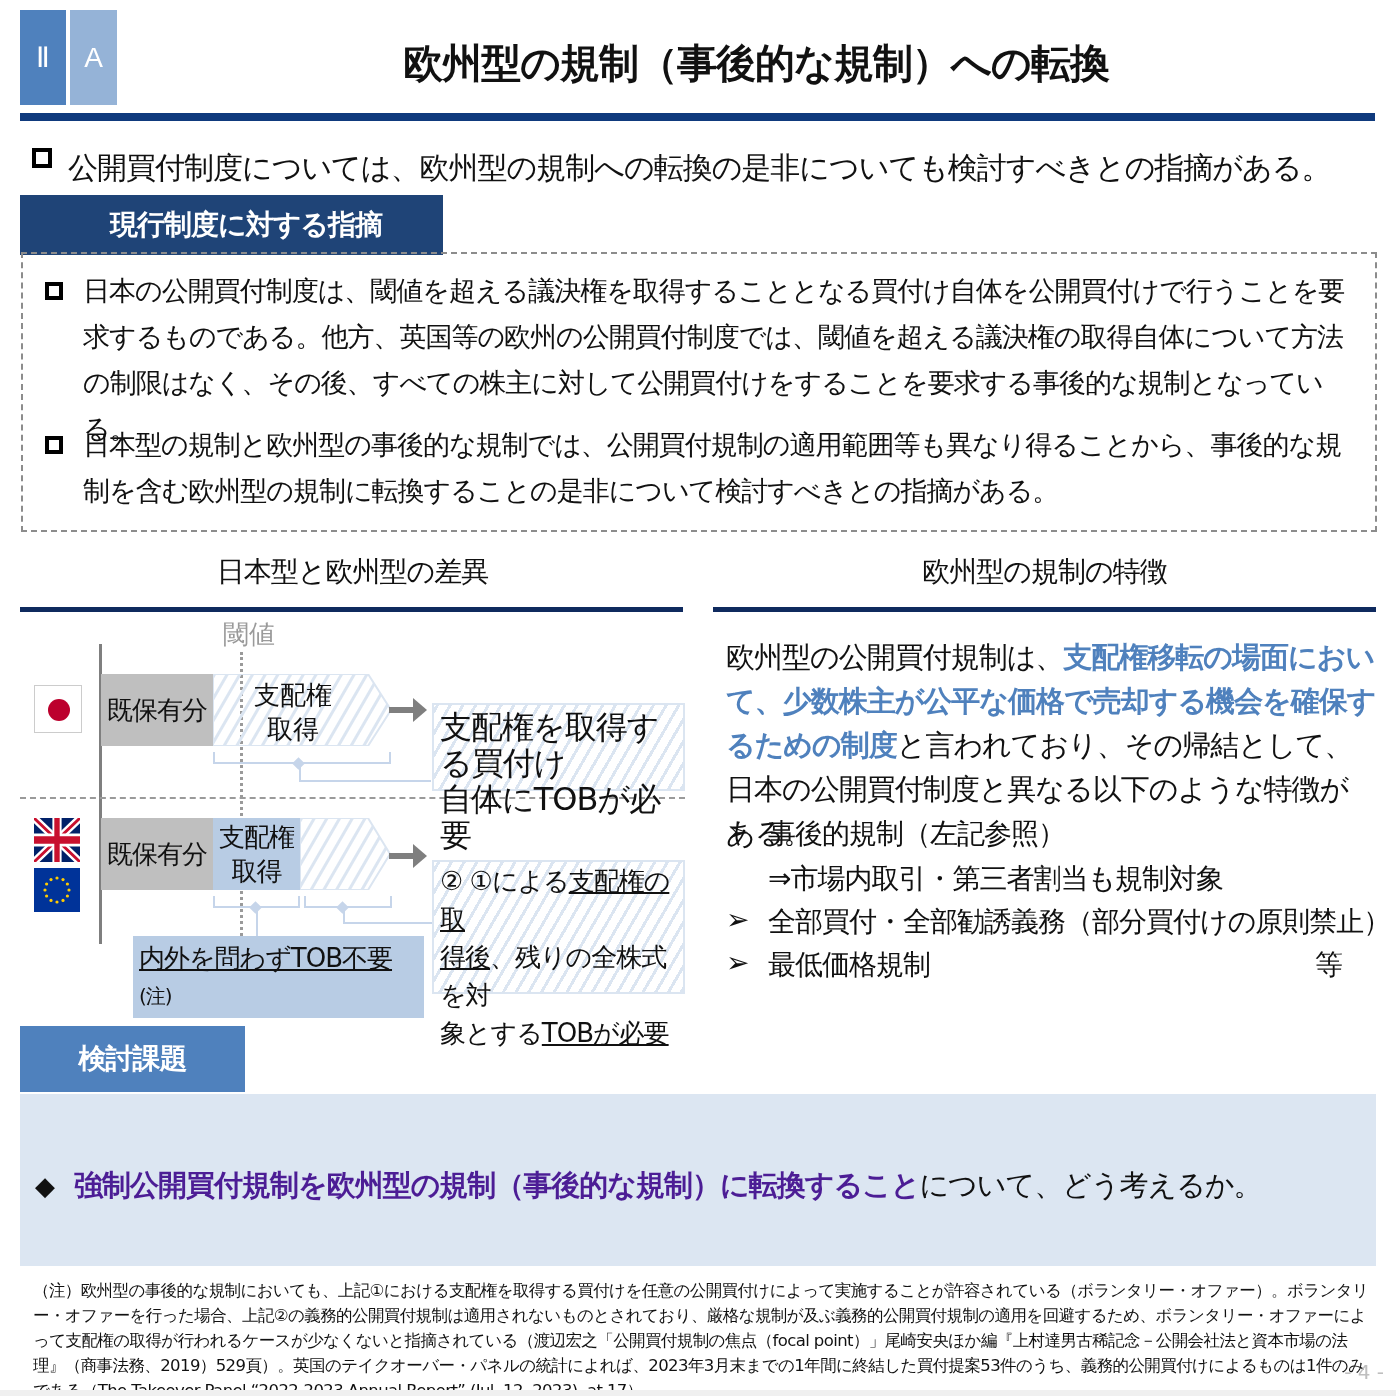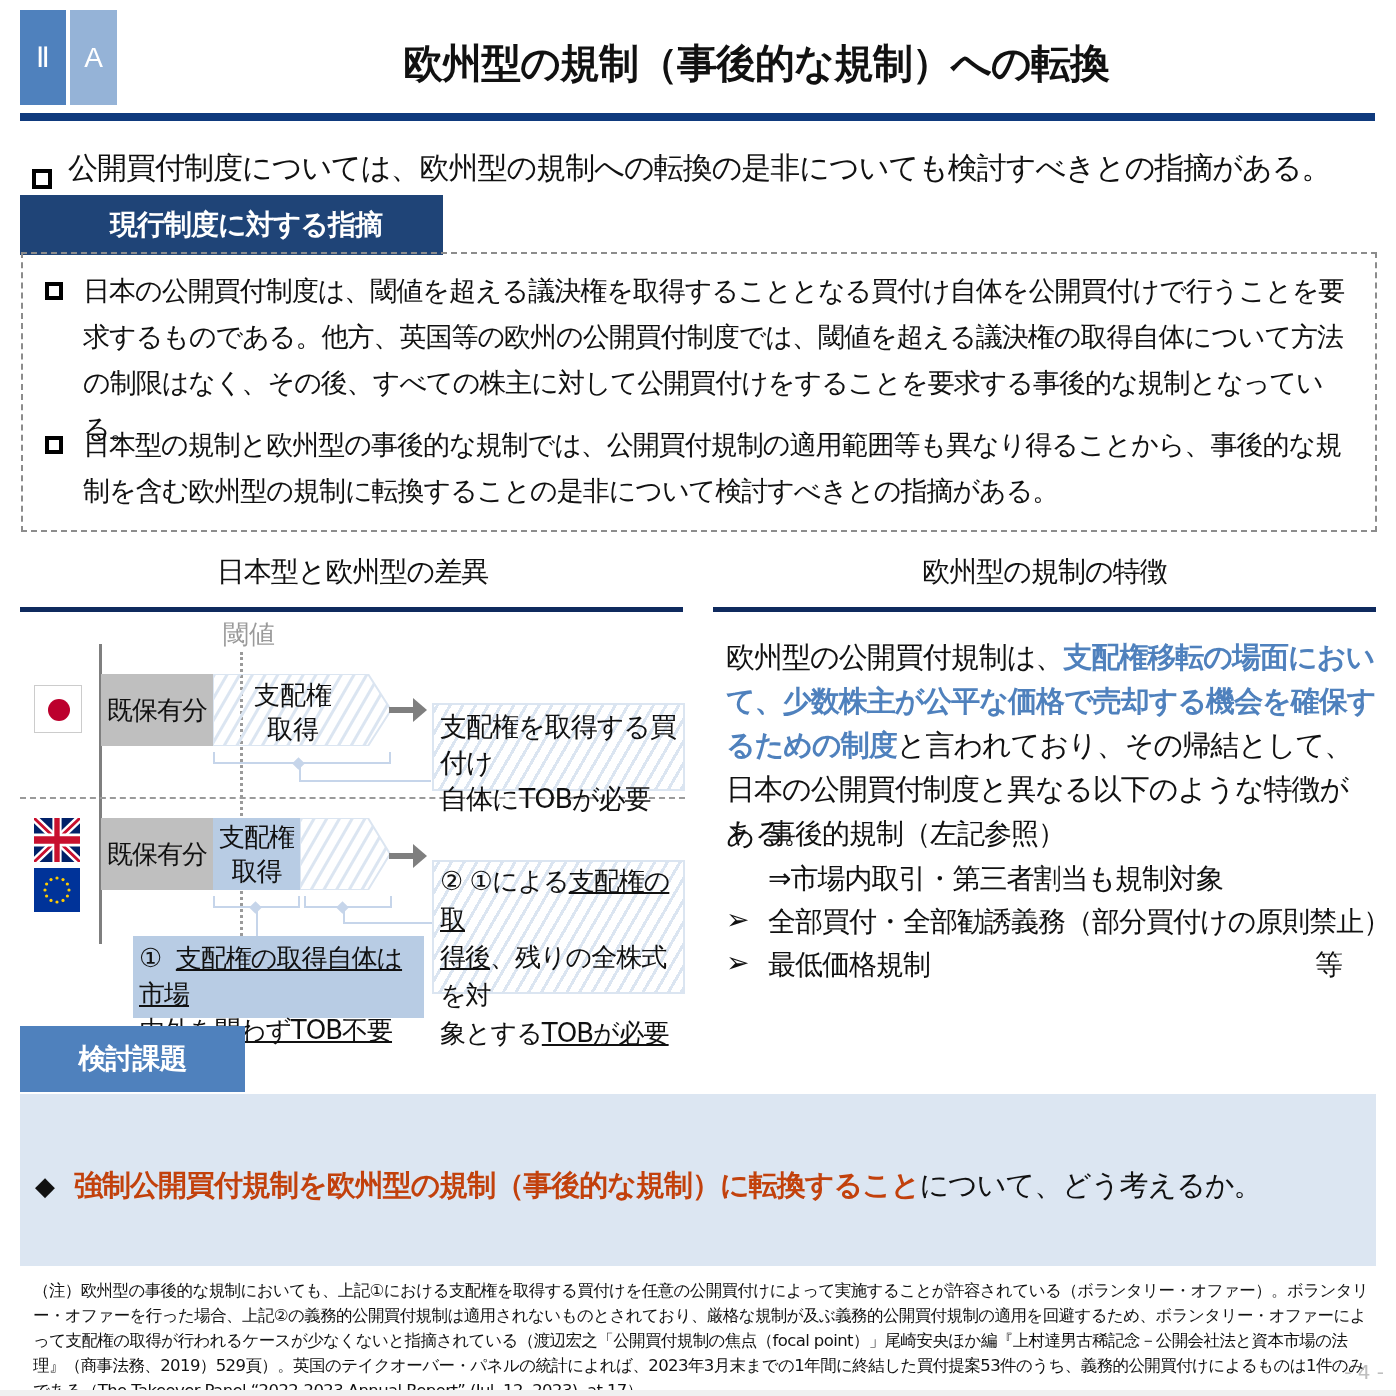--- a/index.html
+++ b/index.html
@@ -8,21 +8,21 @@
 
   .abs { position: absolute; }
 
   
   .sec-box { position: absolute; top: 10px; height: 95px; color: #fff; font-size: 28px; display: flex; align-items: center; justify-content: center; font-family: "Liberation Sans", sans-serif; }
   .sec-box.one { left: 20px; width: 46px; background: #4f81bd; }
   .sec-box.two { left: 70px; width: 47px; background: #95b3d7; }
   .page-title { position: absolute; left: 140px; right: 24px; top: 36px; text-align: center; font-size: 40px; font-weight: bold; letter-spacing: -1px; }
   .title-rule { position: absolute; left: 20px; top: 113px; width: 1355px; height: 8px; background: #0f3a7d; }
 
-  .lead { position: absolute; left: 32px; top: 148px; font-size: 30px; letter-spacing: -1px; display: flex; align-items: flex-end; }
+  .lead { position: absolute; left: 32px; top: 148px; font-size: 30px; letter-spacing: -1px; display: flex; align-items: flex-start; }
   .sq-bullet { display: inline-block; width: 20px; height: 20px; border: 4px solid #000; margin-right: 16px; flex-shrink: 0; }
 
   
   .tab-dark { position: absolute; left: 20px; top: 195px; width: 423px; height: 60px; background: #1f4477; color: #fff; font-size: 28px; font-weight: bold; display: flex; align-items: center; padding-left: 90px; letter-spacing: -1px; }
   .dash-box { position: absolute; left: 21px; top: 252px; width: 1356px; height: 280px; border: 2px dashed #8c8c8c; }
   .para { position: absolute; left: 45px; font-size: 27px; line-height: 46px; letter-spacing: -1px; display: flex; }
   .para .sq-bullet { width: 18px; height: 18px; margin-top: 14px; margin-right: 20px; }
   .para .txt { width: 1280px; }
 
   
@@ -39,40 +39,40 @@
   .flag { position: absolute; border: 1px solid #ccc; }
   .flag-jp { left: 14px; top: 73px; width: 48px; height: 48px; background: #fff; }
   .flag-jp .disc { position: absolute; left: 13px; top: 13px; width: 22px; height: 22px; border-radius: 50%; background: #bc002d; }
   .flag-uk { left: 14px; top: 206px; width: 46px; height: 44px; border: none; }
   .flag-eu { left: 14px; top: 256px; width: 46px; height: 44px; background: #003399; border: none; }
 
   .bar-grey { position: absolute; background: #bfbfbf; font-size: 26px; display: flex; align-items: center; justify-content: center; letter-spacing: -1px; }
   .hatch { background-color: #fff; background-image: repeating-linear-gradient(-60deg, #dbe5f1 0 3px, transparent 3px 11px); }
   .bar-blue { position: absolute; background: #b8cce4; font-size: 26px; text-align: center; line-height: 34px; letter-spacing: -1px; }
   .arrow { position: absolute; width: 40px; height: 24px; }
-  .note-box { position: absolute; font-size: 27px; line-height: 36px; padding: 8px 8px; letter-spacing: -1px; border: 2px solid #dbe5f1; }
+  .note-box { position: absolute; font-size: 32px; line-height: 36px; padding: 8px 8px; letter-spacing: -1px; border: 2px solid #dbe5f1; }
   .note-box.solid { background: #b8cce4; border: none; }
   .u { text-decoration: underline; }
   .small { font-size: 20px; }
   .bracket { position: absolute; border: 2px solid #c6d5ea; border-top: none; height: 12px; }
   .conn { position: absolute; border: 2px solid #c6d5ea; }
   .diamond { position: absolute; width: 9px; height: 9px; background: #c6d5ea; transform: rotate(45deg); }
 
   
   .eu-desc { position: absolute; left: 726px; top: 635px; width: 650px; font-size: 29px; line-height: 44px; letter-spacing: -1px; }
   .eu-desc .hl { color: #4f81bd; font-weight: bold; }
   .feat { position: absolute; left: 726px; font-size: 28px; letter-spacing: -1px; display: flex; }
   .feat .mark { width: 42px; }
   .feat-etc { position: absolute; left: 1315px; top: 946px; font-size: 28px; }
 
   
   .tab-light { position: absolute; left: 20px; top: 1026px; width: 225px; height: 66px; background: #4f81bd; color: #fff; font-size: 28px; font-weight: bold; display: flex; align-items: center; justify-content: center; letter-spacing: -1px; }
   .issue-box { position: absolute; left: 20px; top: 1094px; width: 1356px; height: 172px; background: #dce6f2; }
   .issue-text { position: absolute; left: 35px; top: 1166px; font-size: 29px; letter-spacing: -1px; display: flex; align-items: center; }
-  .issue-text .hl { color: #c2410c; font-weight: bold; }
+  .issue-text .hl { color: #4c1d95; font-weight: bold; }
   .diamond-bullet { font-size: 26px; margin-right: 20px; }
 
   .footnote { position: absolute; left: 33px; top: 1278px; width: 1340px; font-size: 16.5px; line-height: 25px; letter-spacing: -0.6px; }
   .page-num { position: absolute; right: 12px; top: 1360px; color: #bfbfbf; font-size: 20px; }
   .bottom-rule { position: absolute; left: 0; top: 1390px; width: 1396px; height: 6px; background: #f0f0f0; }
 </style>
 </head>
 <body>
 
 <div class="sec-box one">
@@ -185,21 +185,20 @@
       <polygon points="24,0 38,12 24,24" fill="#7f7f7f"></polygon>
   </svg>
   <div class="bracket" style="left:193px; top:284px; width:87px;"></div>
   <div class="bracket" style="left:284px; top:284px; width:88px;"></div>
   <div class="conn" style="left:236px; top:296px; width:0; height:30px; border-width:0 0 0 2px;"></div>
   <div class="diamond" style="left:231px; top:291px;"></div>
   <div class="conn" style="left:323px; top:296px; width:90px; height:16px; border-top:none; border-right:none;"></div>
   <div class="diamond" style="left:318px; top:291px;"></div>
 
   <div class="note-box solid" style="left:113px; top:324px; width:291px; height:82px; line-height:36px; padding:4px 6px; font-size:26px;">
-    <div><span>①</span>&nbsp;&nbsp;<span class="u">支配権の取得自体は市場</span></div>
     <div><span class="u">内外を問わずTOB不要</span><span class="small">(注)</span></div>
   </div>
 
   <div class="note-box hatch" style="left:412px; top:248px; width:253px; height:134px; line-height:38px; padding:0 6px; font-size:26px;">
     <div><span>②</span>&nbsp;<span>①による</span><span class="u">支配権の取</span></div>
     <div><span class="u">得後</span><span>、残りの全株式を対</span></div>
     <div><span>象とする</span><span class="u">TOBが必要</span></div>
   </div>
 </div>
 

